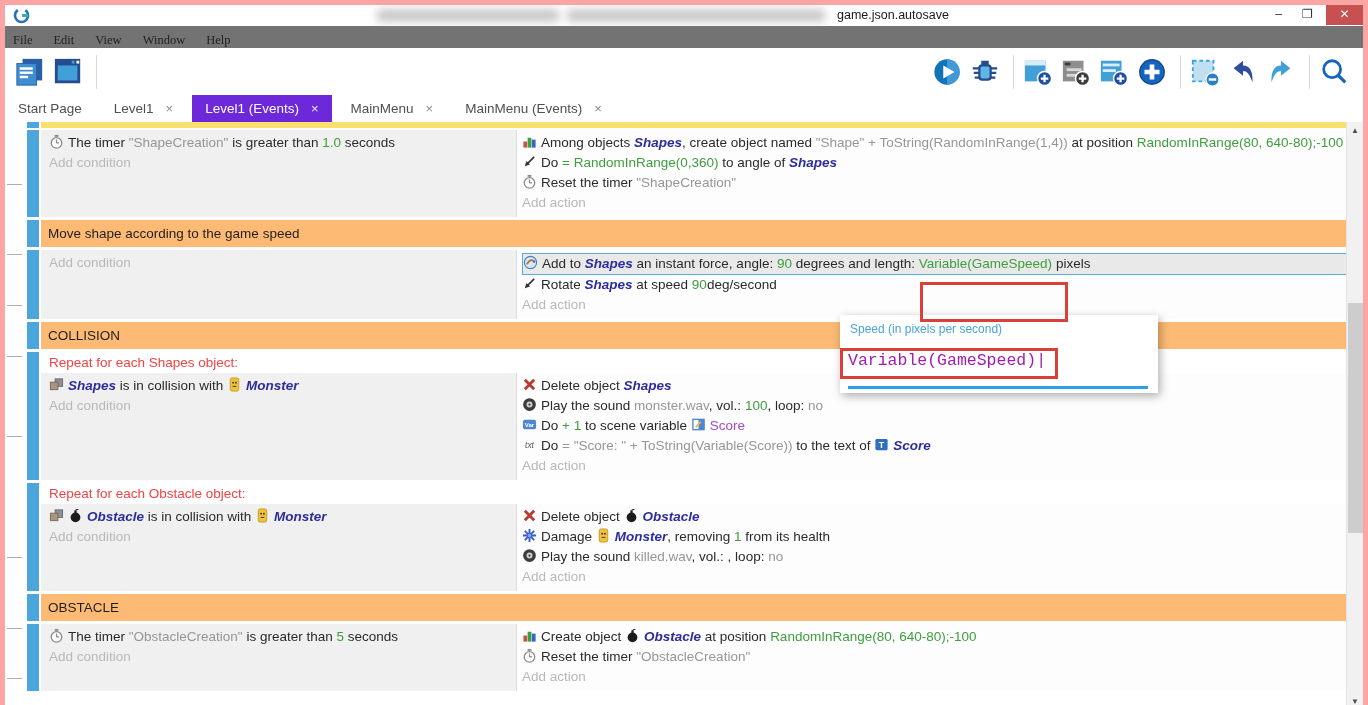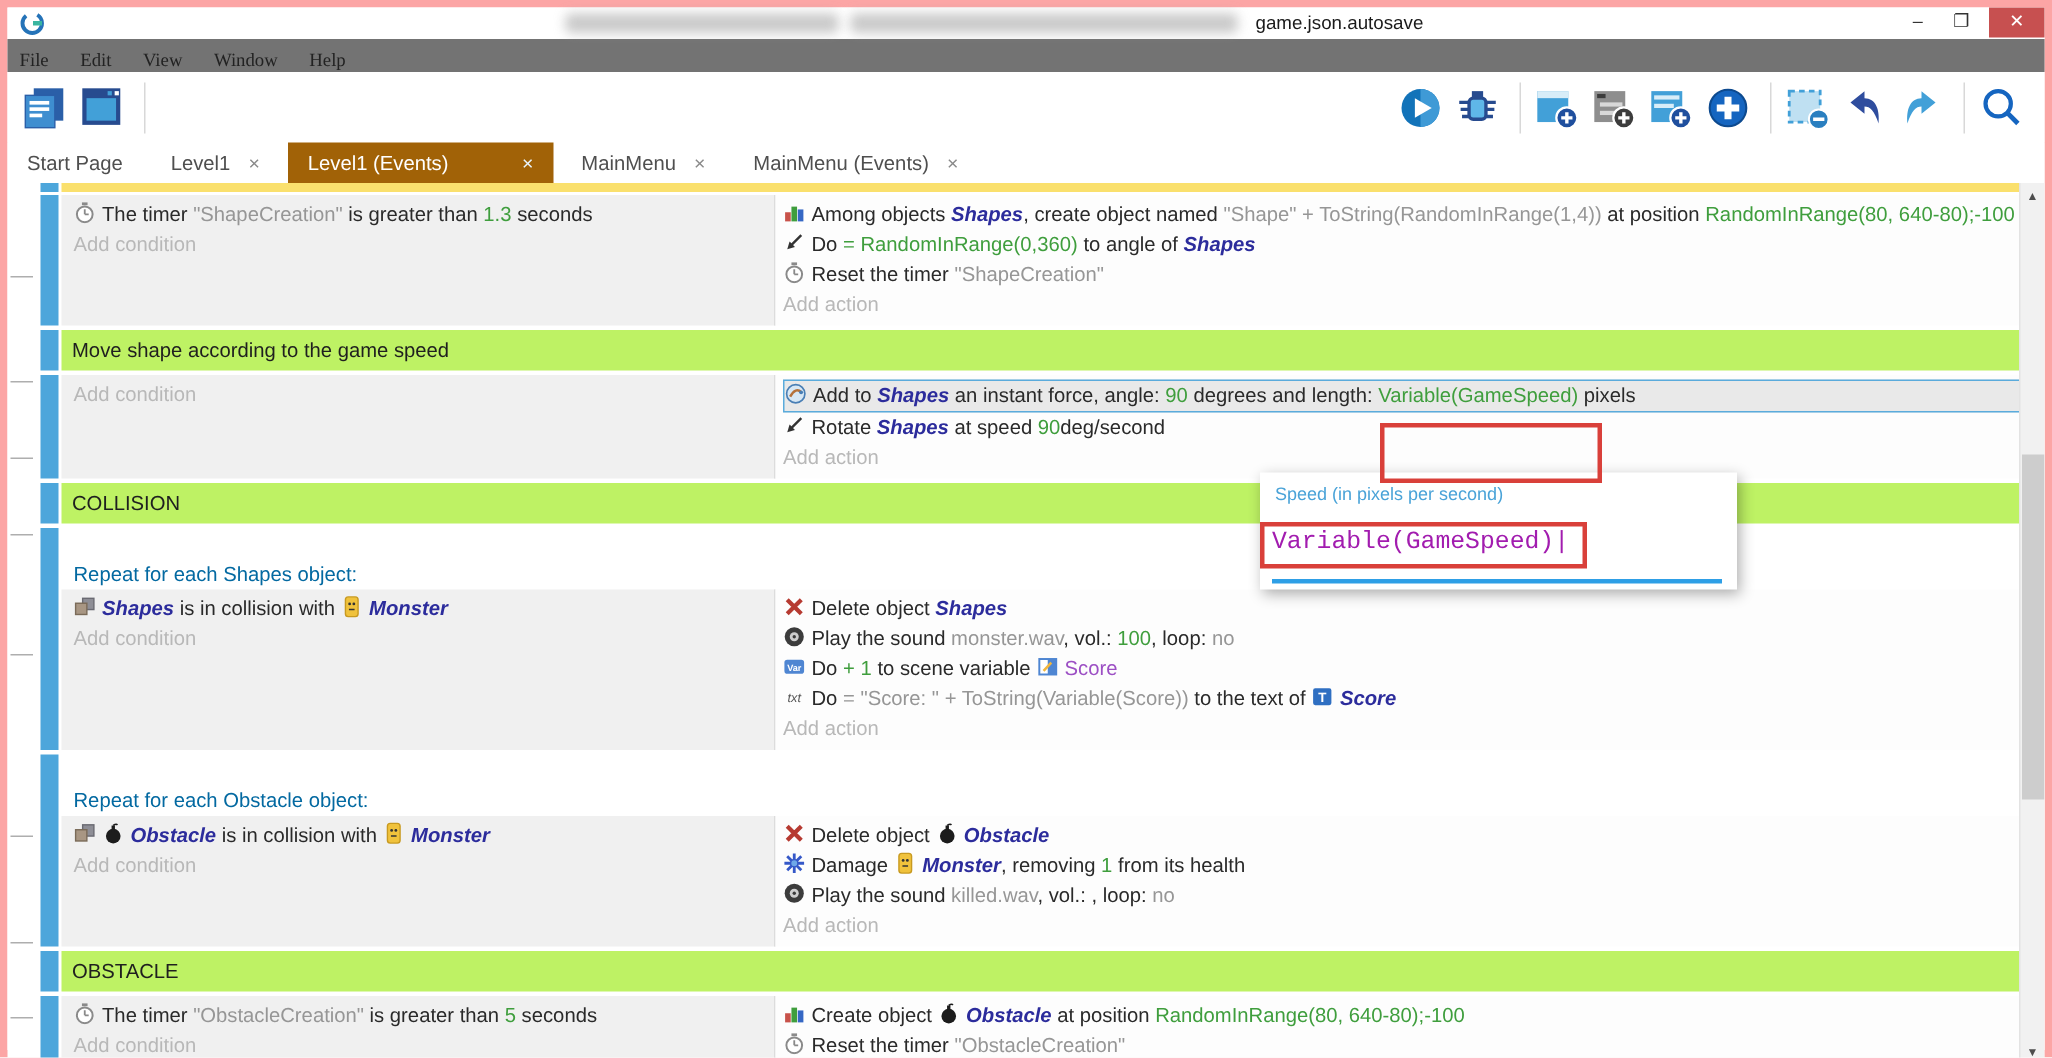--- a/index.html
+++ b/index.html
@@ -24,36 +24,36 @@
   .toolbar { height:47px; display:flex; align-items:center; padding:0 8px; background:#fff; }
   .tool-icon { width:33px; height:33px; margin-right:5px; display:flex; align-items:center; justify-content:center; }
   .tool-icon svg { width:30px; height:30px; }
   .tool-sep { width:1px; height:34px; background:#d8d8d8; margin:0 7px; }
   .toolbar .spacer { flex:1; }
 
   
   .tabbar { height:27px; display:flex; align-items:stretch; background:#fff; }
   .tab { display:flex; align-items:center; padding:0 13px; font-size:13.5px; color:#4f4f4f; white-space:nowrap; margin-right:6px; }
   .tab .tab-close { margin-left:12px; font-size:13px; color:#8a8a8a; }
-  .tab.active { background:#a16207; color:#fff;gap:37px; }
+  .tab.active { background:#6d28d9; color:#fff; }
   .tab.active .tab-close { color:#eaf5fc; }
 
   
   .sheet-wrap { position:relative; height:588px; background:#fff; overflow:hidden; }
   .sheet { position:absolute; left:0; top:0; width:1351px; height:588px; padding-left:22px; overflow:hidden; }
   .gutter-tick { position:absolute; left:2px; width:15px; height:1px; background:#aeaeae; }
 
   .block { display:flex; margin-bottom:3px; }
   .blue-bar { width:12px; background:#4da6db; margin-right:2px; flex:none; }
   .block-content { flex:1; display:flex; flex-direction:column; min-width:0; }
   .sliver .yellow { height:6px; background:#fae06d; }
   .sliver { margin-bottom:2px; }
-  .comment-text { flex:1; height:27px; line-height:27px; background:#bef264; padding-left:7px; font-size:13.5px; color:#1f1f1f; }
-
-  .event-header { height:21px; line-height:21px; padding-left:8px; font-size:13.5px; color:#0369a1; background:#fff;margin-top:20px; }
+  .comment-text { flex:1; height:27px; line-height:27px; background:#fdba74; padding-left:7px; font-size:13.5px; color:#1f1f1f; }
+
+  .event-header { height:21px; line-height:21px; padding-left:8px; font-size:13.5px; color:#ef4444; background:#fff; }
   .cols { display:flex; flex:1; }
   .cond-col { width:476px; flex:none; background:#f0f0f0; border-right:1px solid #dcdcdc; padding:3px 6px 4px 8px; }
   .act-col { flex:1; background:#fdfdfd; padding:3px 6px 4px 5px; min-width:0; }
   .line { min-height:20px; line-height:20px; font-size:13.5px; color:#2a2a2a; }
   .line.placeholder { color:#b8b8b8; }
   .line.selected { background:#e9e9e9; border:1px solid #5aabdc; height:22px; line-height:20px; }
   .icon { display:inline-block; width:15px; height:15px; vertical-align:-2px; margin-right:4px;text-align:right; }
   .icon svg { width:15px; height:15px; }
   .seg-obj { color:#2c2c9c; font-weight:bold;font-style:italic; }
   .seg-g { color:#3f9e3d; }
@@ -237,21 +237,21 @@
         </div>
         <div class="block">
           <div class="blue-bar"></div>
           <div class="block-content">
             <div class="cols">
               <div class="cond-col">
                 <div class="line"><span class="icon"><svg viewBox="0 0 16 16">
                       <rect x="6" y="1" width="4" height="2" fill="#8a8a8a"></rect>
                       <circle cx="8" cy="9.5" r="5.6" fill="#fff" stroke="#8a8a8a" stroke-width="1.4"></circle>
                       <path d="M8 9.5 V5.8 M8 9.5 H10.8" stroke="#8a8a8a" stroke-width="1.3" fill="none"></path>
-                    </svg></span><span>The timer </span><span class="seg-q">"ShapeCreation"</span><span> is greater than </span><span class="seg-g">1.3</span><span> seconds</span></div>
+                    </svg></span><span>The timer </span><span class="seg-q">"ShapeCreation"</span><span> is greater than </span><span class="seg-g">1.0</span><span> seconds</span></div>
                 <div class="line placeholder">Add condition</div>
               </div>
               <div class="act-col">
                 <div class="line"><span class="icon"><svg viewBox="0 0 16 16">
                       <rect x="1.5" y="8" width="4" height="6.5" fill="#c8524a"></rect>
                       <rect x="6" y="4" width="4" height="10.5" fill="#3f9e3d"></rect>
                       <rect x="10.5" y="6" width="4" height="8.5" fill="#3567c4"></rect>
                     </svg></span><span>Among objects </span><span class="seg-obj">Shapes</span><span>, create object named </span><span class="seg-q">"Shape" + ToString(RandomInRange(1,4))</span><span> at position </span><span class="seg-g">RandomInRange(80, 640-80);-100</span></div>
                 <div class="line"><span class="icon"><svg viewBox="0 0 16 16">
                       <path d="M13 3 L5 11" stroke="#333" stroke-width="1.7"></path>

